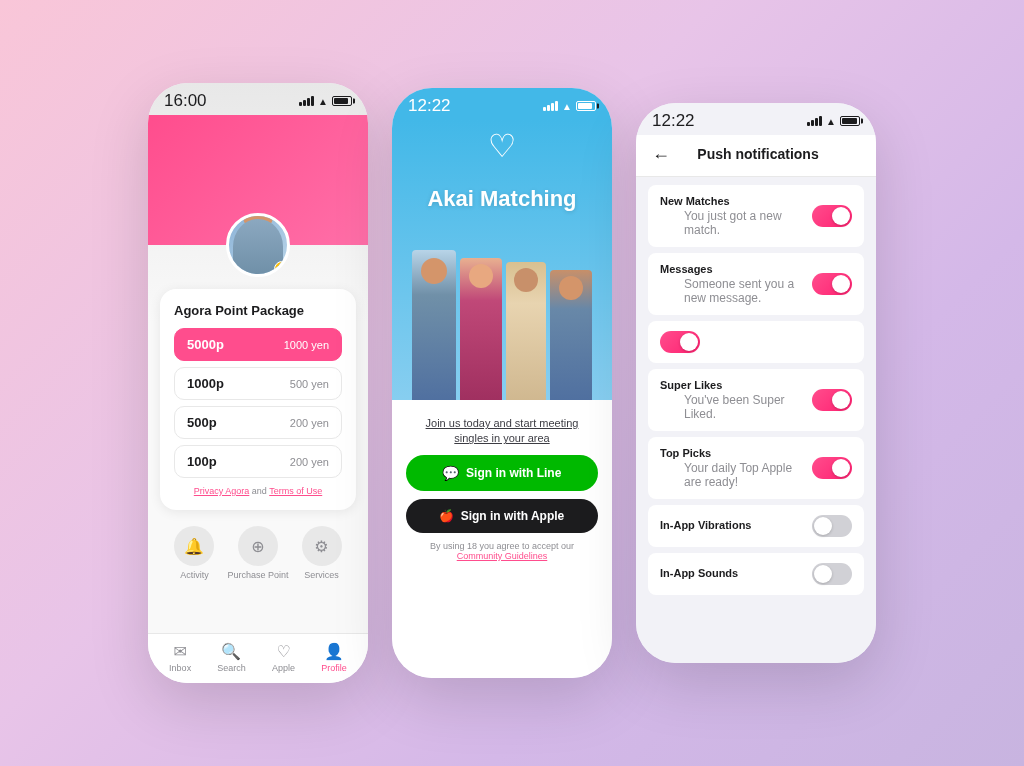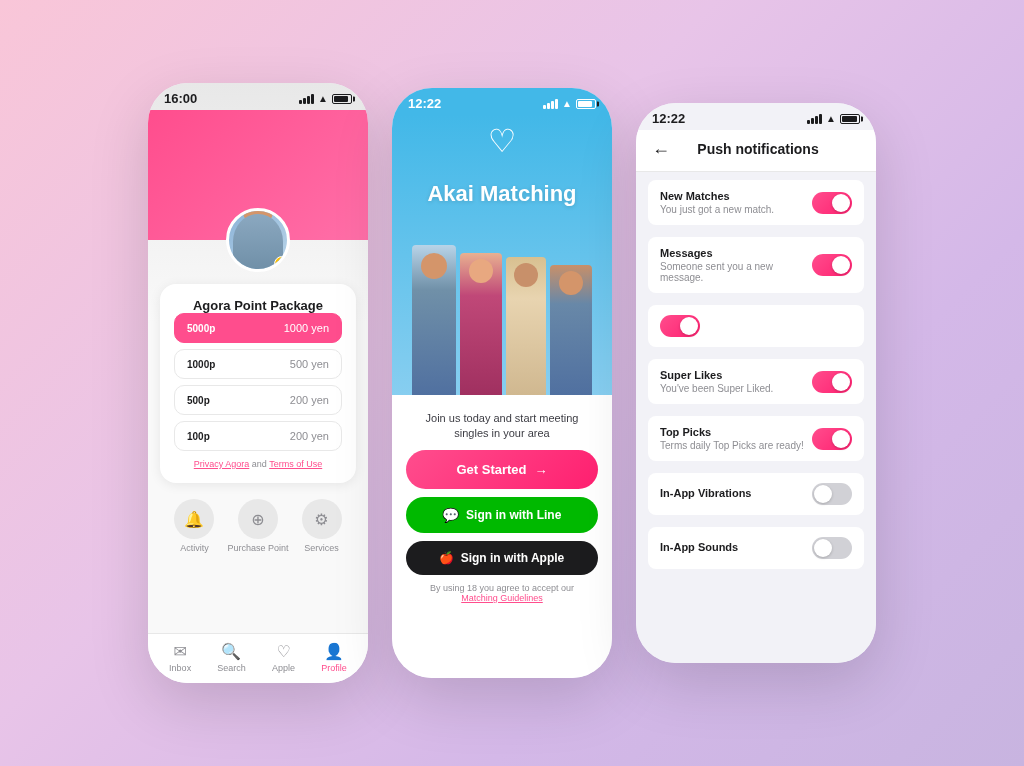--- a/index.html
+++ b/index.html
@@ -36,21 +36,21 @@
     .status-bar {
       display: flex;
       justify-content: space-between;
       align-items: center;
       padding: 8px 16px 4px;
       font-size: 11px;
       font-weight: 600;
       color: #1c1c1e;
       background: transparent;
     }
-    .status-bar .time { font-size: 13px; font-weight: 700; }
+    .status-bar .time { font-size: 17px; font-weight: 400; }
     .status-icons { display: flex; gap: 4px; align-items: center; }
     .signal-bars { display: flex; gap: 1px; align-items: flex-end; }
     .signal-bars span {
       width: 3px;
       background: #1c1c1e;
       border-radius: 1px;
     }
     .wifi-icon { font-size: 10px; }
     .battery {
       width: 20px; height: 10px;
@@ -127,41 +127,41 @@
       color: white;
     }
     .purchase-card {
       background: white;
       border-radius: 16px;
       margin: 44px 12px 8px;
       padding: 14px;
       box-shadow: 0 2px 12px rgba(0,0,0,0.08);
     }
     .purchase-title {
-      text-align: center;
       font-size: 13px;
       font-weight: 600;
       color: #1c1c1e;
+      margin-bottom: 10px;
     }
     .point-option {
       display: flex;
       justify-content: space-between;
       align-items: center;
       padding: 8px 12px;
       border-radius: 10px;
       margin-bottom: 6px;
       border: 1px solid #e8e8e8;
     }
     .point-option.selected {
       background: #ff4d8d;
       border-color: #ff4d8d;
     }
     .point-option.selected .point-label { color: white; font-weight: 700; }
     .point-option.selected .point-price { color: white; }
-    .point-label { font-size: 10px; font-weight: 600; color: #1c1c1e; }
+    .point-label { font-size: 13px; font-weight: 600; color: #1c1c1e; }
     .point-price { font-size: 11px; color: #8e8e93; }
     .purchase-footer {
       text-align: center;
       font-size: 9px;
       color: #8e8e93;
       margin-top: 8px;
     }
     .purchase-footer a { color: #ff4d8d; }
     .action-buttons {
       display: flex;
@@ -245,20 +245,21 @@
       display: flex;
       flex-direction: column;
       align-items: center;
       gap: 8px;
     }
     .tagline {
       text-align: center;
       font-size: 11px;
       color: #3c3c43;
       line-height: 1.4;
+      text-decoration: underline;
     }
     .btn-get-started {
       width: 100%;
       padding: 12px;
       background: linear-gradient(135deg, #ff4d8d, #ff2070);
       border-radius: 25px;
       color: white;
       font-size: 13px;
       font-weight: 700;
       text-align: center;
@@ -316,41 +317,42 @@
     .page-title {
       text-align: center;
       font-size: 14px;
       font-weight: 600;
       color: #1c1c1e;
     }
     .notif-list {
       padding: 8px 12px;
       display: flex;
       flex-direction: column;
-      gap: 8px;
+      gap: 2px;
     }
     .notif-item {
       background: white;
       padding: 10px 12px;
       display: flex;
       justify-content: space-between;
       align-items: center;
       border-radius: 8px;
       margin-bottom: 4px;
     }
     .notif-text { flex: 1; }
     .notif-label {
       font-size: 11px;
       font-weight: 600;
       color: #1c1c1e;
       margin-bottom: 2px;
     }
     .notif-desc {
-      font-size: 10px;
+      font-size: 12px;
       color: #8e8e93;
+      margin-left: 24px;
     }
     
     .toggle {
       width: 40px; height: 22px;
       border-radius: 11px;
       position: relative;
       flex-shrink: 0;
     }
     .toggle.on { background: linear-gradient(135deg, #ff4d8d, #ff2070); }
     .toggle.off { background: #d1d1d6; }
@@ -497,35 +499,31 @@
           <div style="width:42px; height:130px; background:linear-gradient(180deg,#c8906a 0%,#6888a8 30%,#5070a0 100%); border-radius:4px 4px 0 0; position:relative; overflow:hidden;">
             <div style="width:24px;height:24px;border-radius:50%;background:#d4956a;position:absolute;top:6px;left:50%;transform:translateX(-50%);"></div>
           </div>
         </div>
       </div>
 
       <div class="phone2-body">
         <div class="tagline">
           Join us today and start meeting<br>singles in your area
         </div>
-        <div class="btn-get-started">
-          <span>Get Started</span>
-          <span>→</span>
-        </div>
         <div class="btn-line">
           <span style="font-size:14px">💬</span>
           <span>Sign in with Line</span>
         </div>
         <div class="btn-apple">
           <span>🍎</span>
           <span>Sign in with Apple</span>
         </div>
         <div class="terms-text">
           <span>By using 18 you agree to accept our</span><br>
-          <a href="#" class="terms-link">Matching Guidelines</a>
+          <a href="#" class="terms-link">Community Guidelines</a>
         </div>
       </div>
     </div>
   </div>
 
   <div class="phone phone-3">
     <div class="phone3-content">
 
       <div class="status-bar">
         <span class="time">12:22</span>
@@ -584,21 +582,21 @@
             <div class="notif-desc">You've been Super Liked.</div>
           </div>
           <div class="toggle on">
               <div class="toggle-thumb"></div>
             </div>
         </div>
 
         <div class="notif-item">
           <div class="notif-text">
             <div class="notif-label">Top Picks</div>
-            <div class="notif-desc">Terms daily Top Picks are ready!</div>
+            <div class="notif-desc">Your daily Top Apple are ready!</div>
           </div>
           <div class="toggle on">
               <div class="toggle-thumb"></div>
             </div>
         </div>
 
         <div class="notif-item">
           <div class="notif-text">
             <div class="notif-label">In-App Vibrations</div>
           </div>

